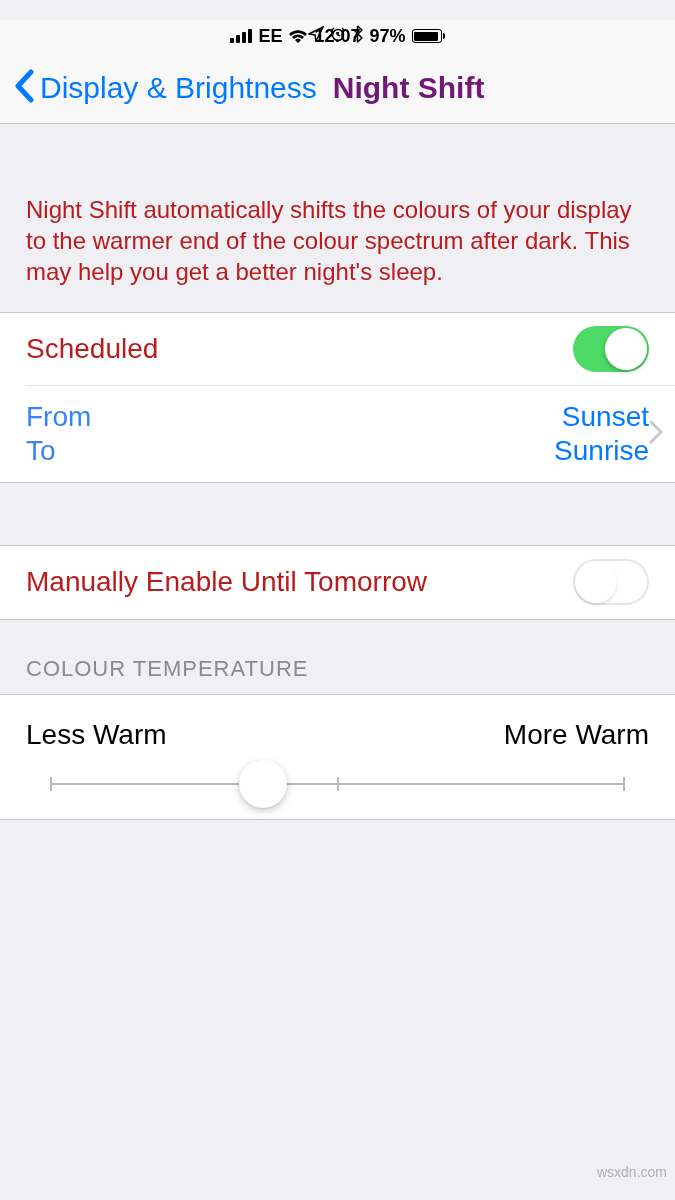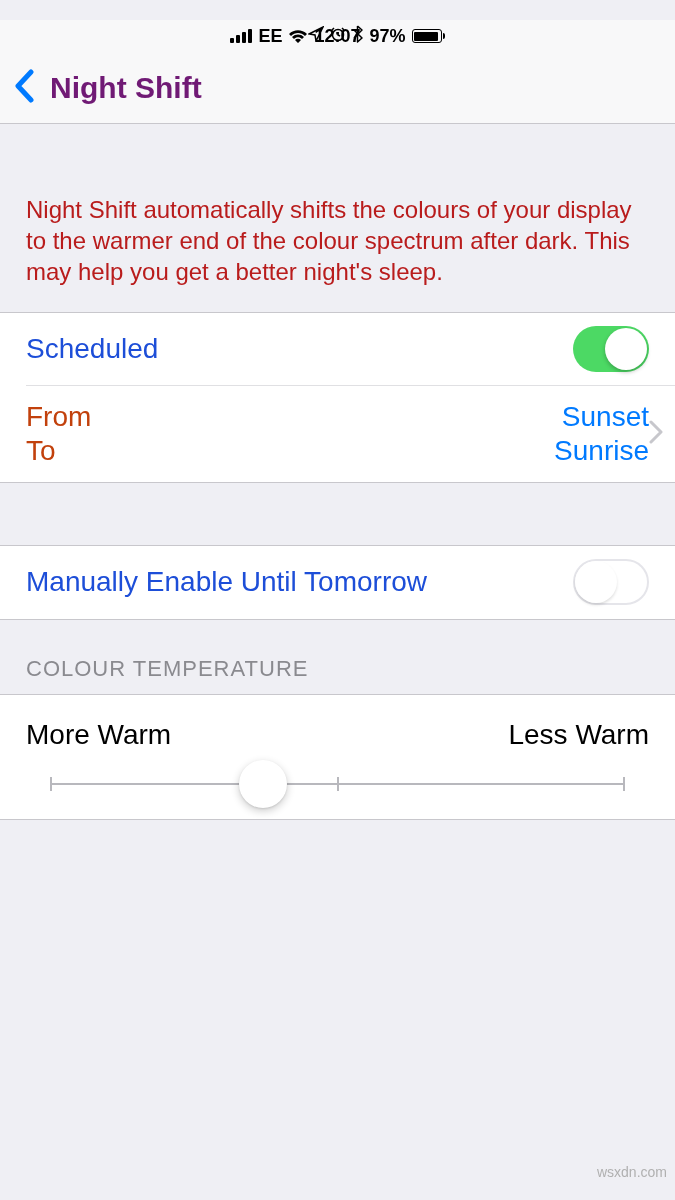--- a/index.html
+++ b/index.html
@@ -129,34 +129,34 @@
       content: "";
       position: absolute;
       bottom: 0;
       left: 26px;
       right: 0;
       height: 1px;
       background: #e0e0e3;
     }
     .cell-label {
       font-size: 28px;
-      color: #1d4ed8;
+      color: #b91c1c;
     }
     .schedule-cell {
       min-height: 96px;
       padding: 10px 12px 10px 26px;
     }
     .schedule-labels, .schedule-values {
       display: flex;
       flex-direction: column;
       gap: 2px;
     }
     .schedule-labels span {
       font-size: 28px;
-      color: #c2410c;
+      color: #3b82f6;
     }
     .schedule-right {
       display: flex;
       align-items: center;
     }
     .schedule-values {
       text-align: right;
     }
     .schedule-values span {
       font-size: 28px;
@@ -303,20 +303,21 @@
     </span>
   </div>
 </div>
 
 <div class="nav-bar">
   <span class="back-arrow">
     <svg width="20" height="34" viewBox="0 0 20 34">
         <path d="M17 3 L4 17 L17 31" fill="none" stroke="#007aff" stroke-width="5" stroke-linecap="round" stroke-linejoin="round"></path>
       </svg>
   </span>
+  <span class="back-label">Display &amp; Brightness</span>
   <span class="nav-title">Night Shift</span>
 </div>
 
 <div class="description">Night Shift automatically shifts the colours of your display to the warmer end of the colour spectrum after dark. This may help you get a better night's sleep.</div>
 
 <div class="group">
   <div class="cell cell-sep">
     <span class="cell-label">Scheduled</span>
     <div class="switch on">
       <div class="knob"></div>
@@ -349,22 +350,22 @@
     <div class="switch off">
       <div class="knob"></div>
     </div>
   </div>
 </div>
 
 <div class="section-header">COLOUR TEMPERATURE</div>
 
 <div class="slider-cell">
   <div class="slider-labels">
+    <span>Less Warm</span>
     <span>More Warm</span>
-    <span>Less Warm</span>
   </div>
   <div class="slider-track-wrap">
     <div class="slider-track">
       <span class="mid-tick"></span>
     </div>
     <div class="slider-thumb"></div>
   </div>
 </div>
 
 <div class="watermark">wsxdn.com</div>

